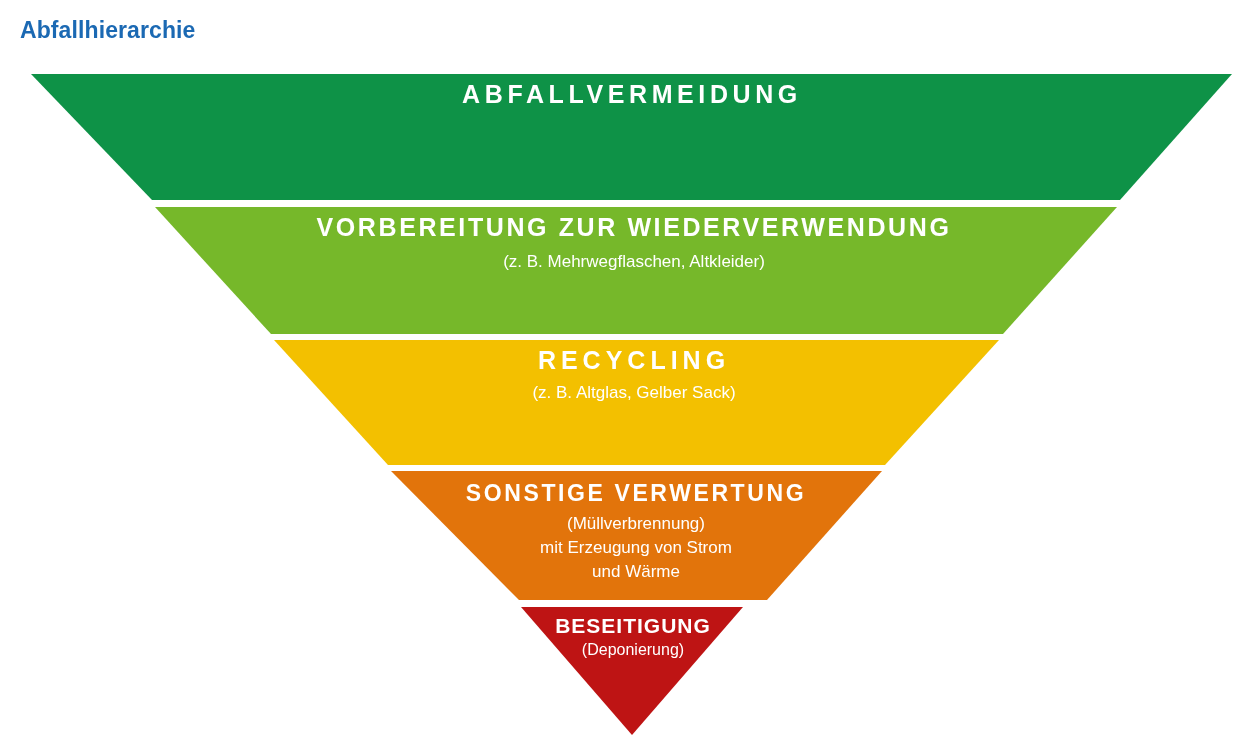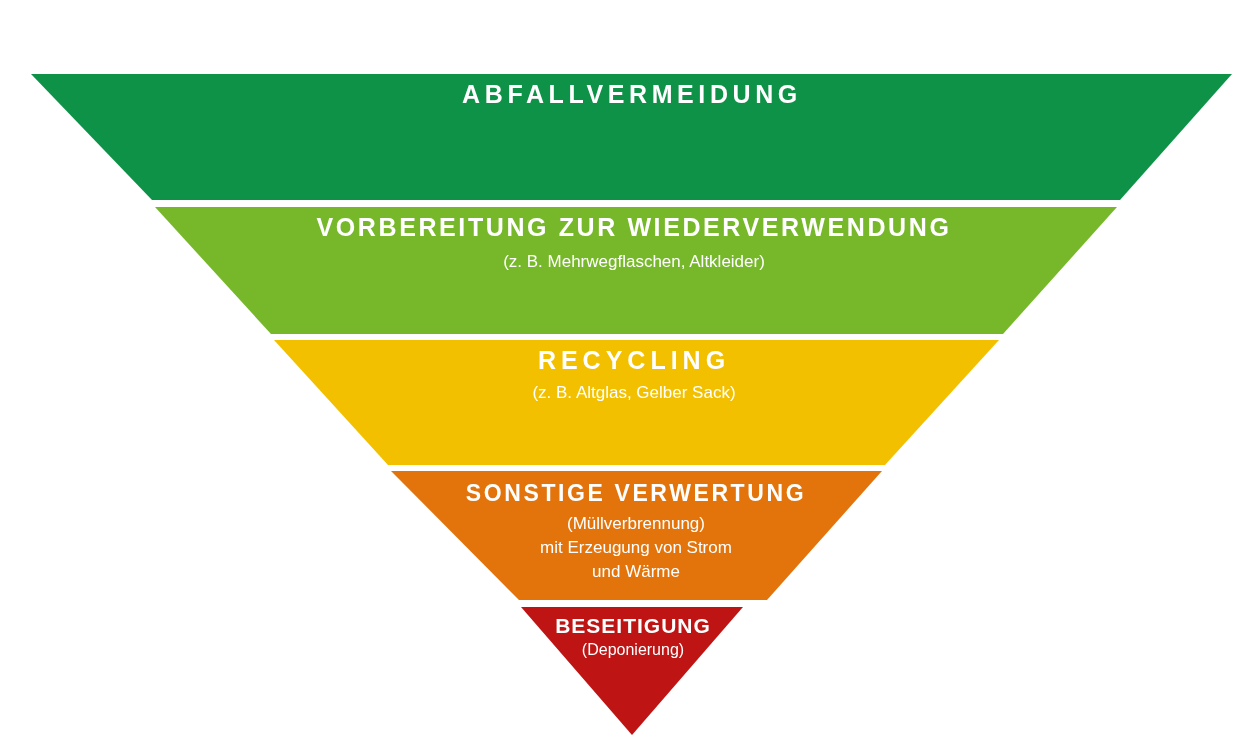--- a/index.html
+++ b/index.html
@@ -63,20 +63,21 @@
   .t-recovery   { font-size: 23px; letter-spacing: 2.6px; }
   .s-recovery   { font-size: 17px; letter-spacing: 0px; }
   .t-disposal   { font-size: 21px; letter-spacing: 1.0px; }
   .s-disposal   { font-size: 16px; letter-spacing: 0px; }
 </style>
 </head>
 <body>
 
 <div id="stage" style="background: rgb(255, 255, 255);">
 
+  <div id="page-title" style="color: rgb(27, 105, 179);">Abfallhierarchie</div>
 
   <svg id="funnel-svg" viewBox="0 0 1250 743">
 
     <g>
       <polygon points="31,74 1232,74 1120,200 152,200" fill="#0e9247"></polygon>
       <text class="band-title t-prevention" x="632" y="96">ABFALLVERMEIDUNG</text>
     </g>
 
     <g>
       <polygon points="155,207 1117,207 1003,334 271,334" fill="#76b82a"></polygon>

